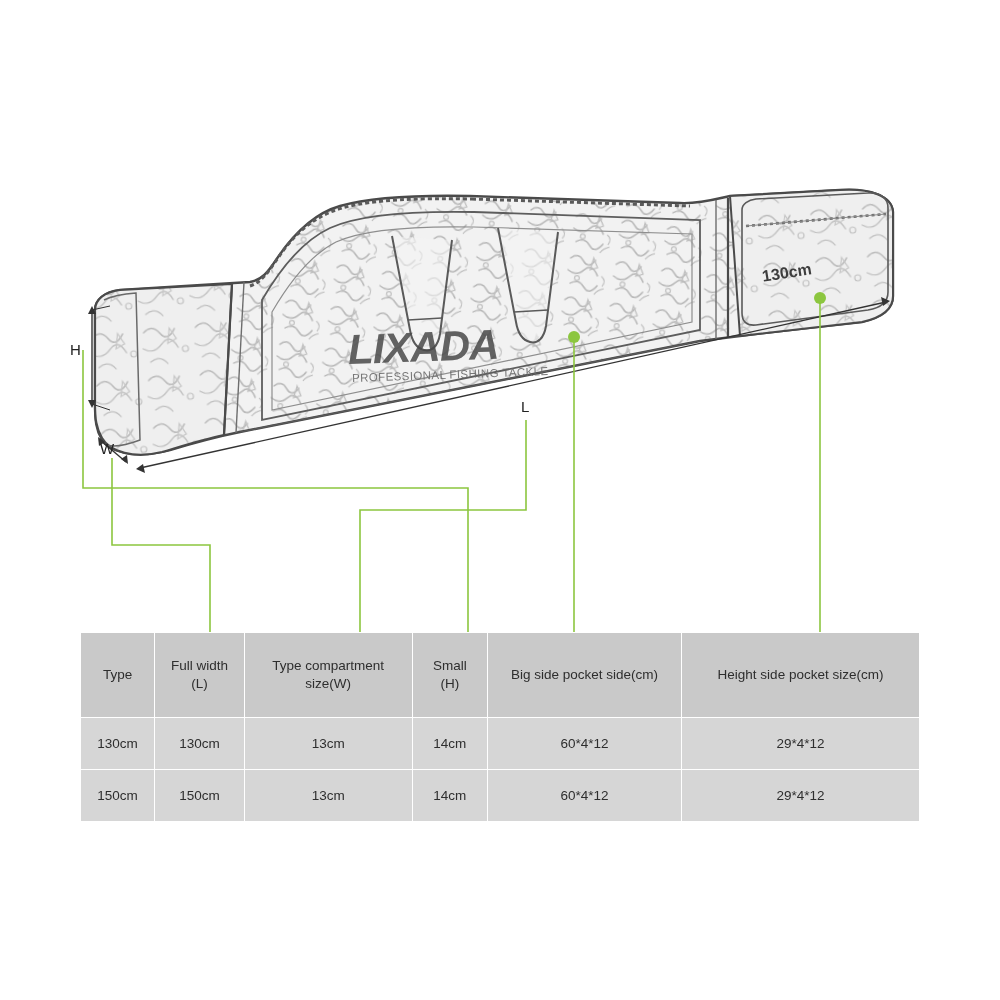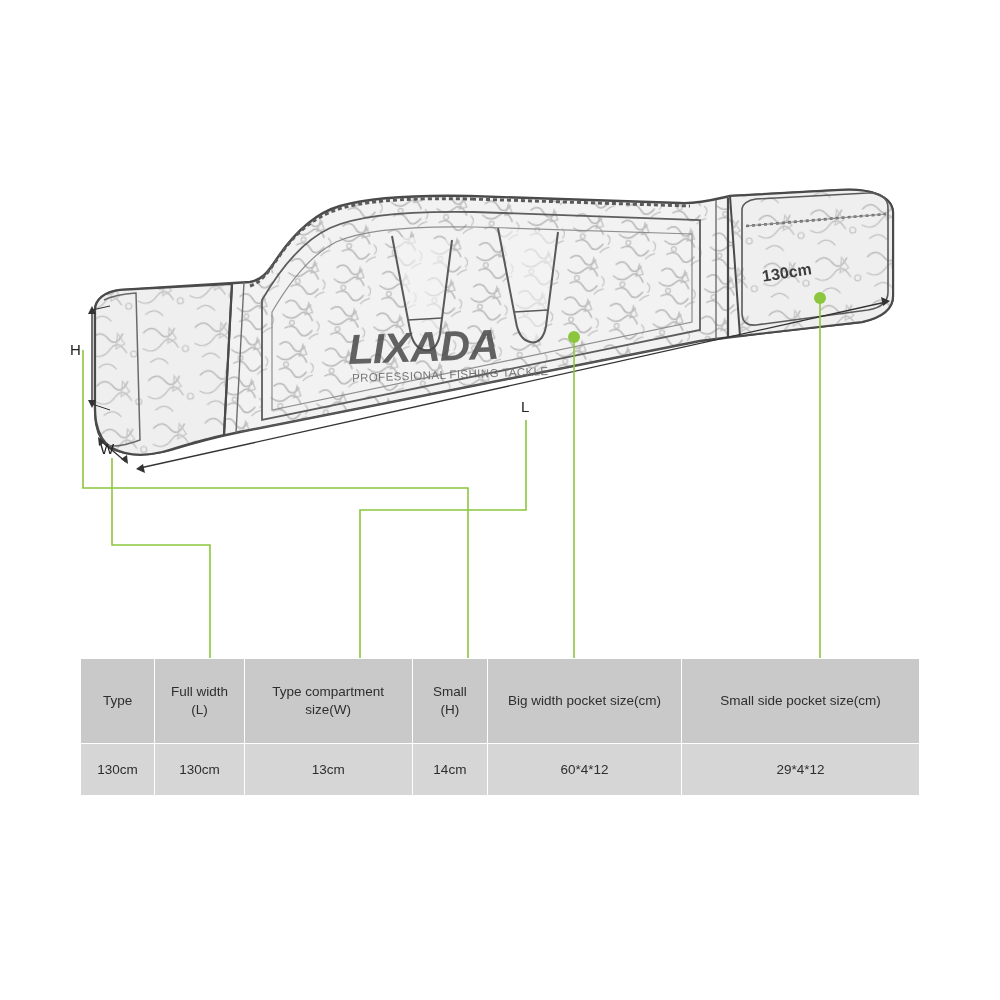--- a/index.html
+++ b/index.html
@@ -68,21 +68,21 @@
     font-size: 16px;
     font-weight: bold;
     color: #3d3d3d;
     transform: rotate(-9deg);
     font-family: "Liberation Sans", sans-serif;
   }
   
   #spec-table {
     position: absolute;
     left: 80px;
-    top: 658px;
+    top: 632px;
     width: 840px;
     border-collapse: collapse;
     font-size: 13.5px;
     color: #333;
   }
   #spec-table th, #spec-table td {
     border: 1px solid #ffffff;
     text-align: center;
     vertical-align: middle;
     font-weight: normal;
@@ -252,29 +252,37 @@
           <span>(L)</span>
         </th>
         <th class="col-wid">
           <span>Type compartment</span><br>
           <span>size(W)</span>
         </th>
         <th class="col-hei">
           <span>Small</span><br>
           <span>(H)</span>
         </th>
-        <th class="col-big">Big width pocket size(cm)</th>
-        <th class="col-small">Small side pocket size(cm)</th>
+        <th class="col-big">Big side pocket side(cm)</th>
+        <th class="col-small">Height side pocket size(cm)</th>
       </tr>
     </thead>
     <tbody>
       <tr>
         <td>130cm</td>
         <td>130cm</td>
         <td>13cm</td>
         <td>14cm</td>
         <td>60*4*12</td>
         <td>29*4*12</td>
       </tr>
+      <tr>
+        <td>150cm</td>
+        <td>150cm</td>
+        <td>13cm</td>
+        <td>14cm</td>
+        <td>60*4*12</td>
+        <td>29*4*12</td>
+      </tr>
     </tbody>
   </table>
 
 </div>
 
 </body></html>

